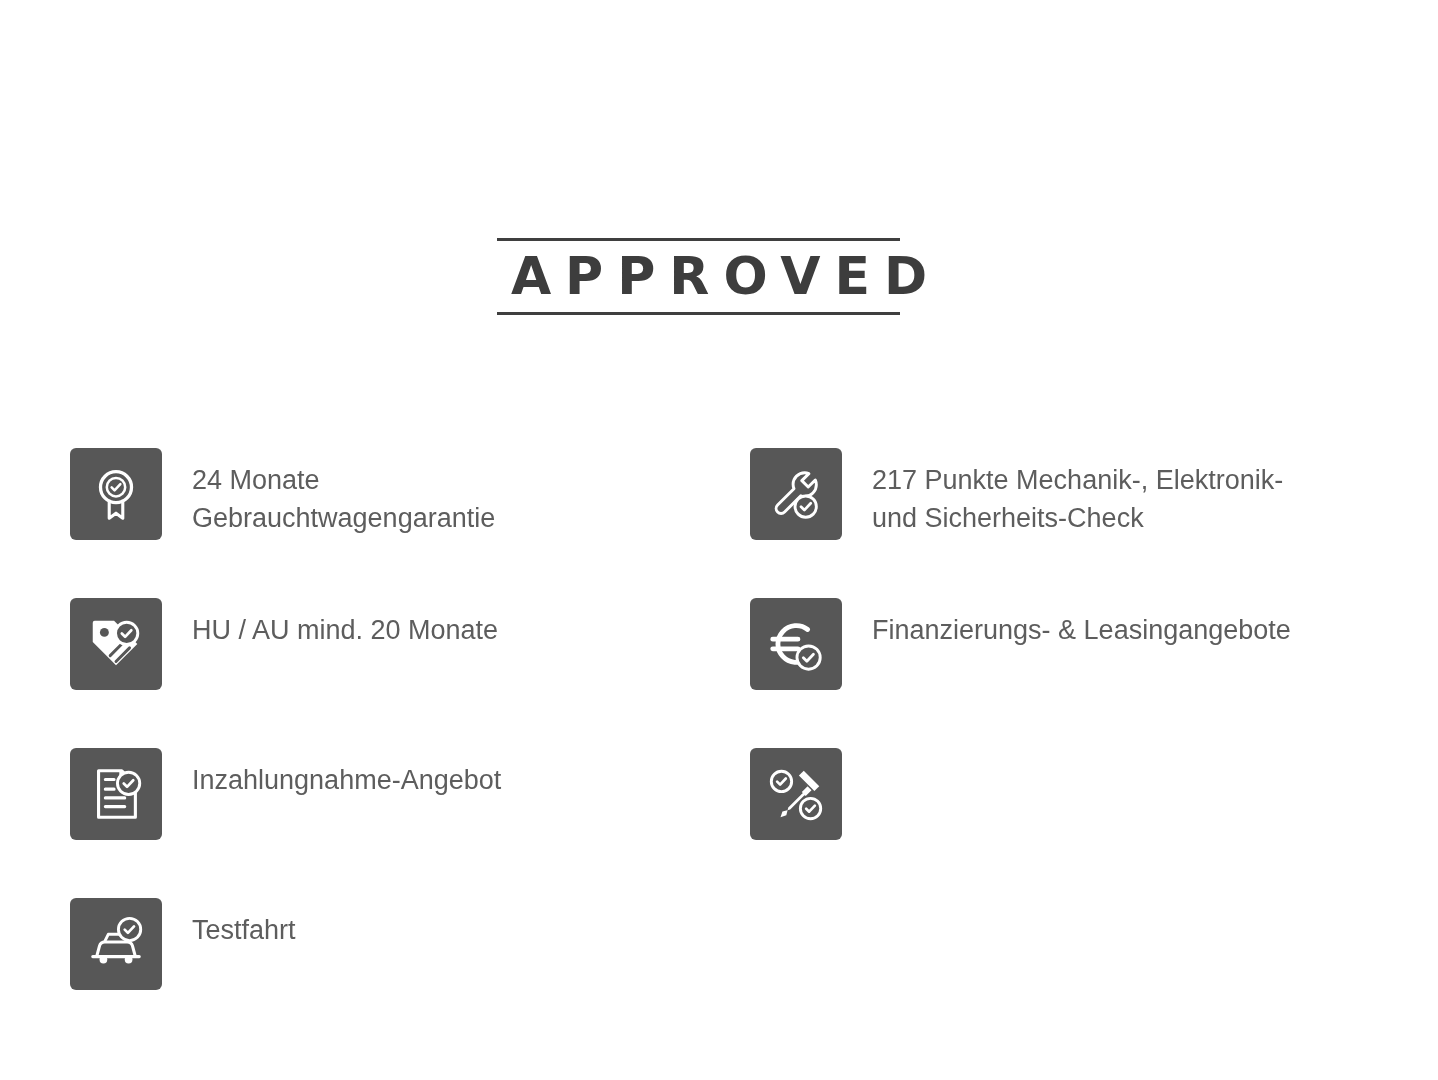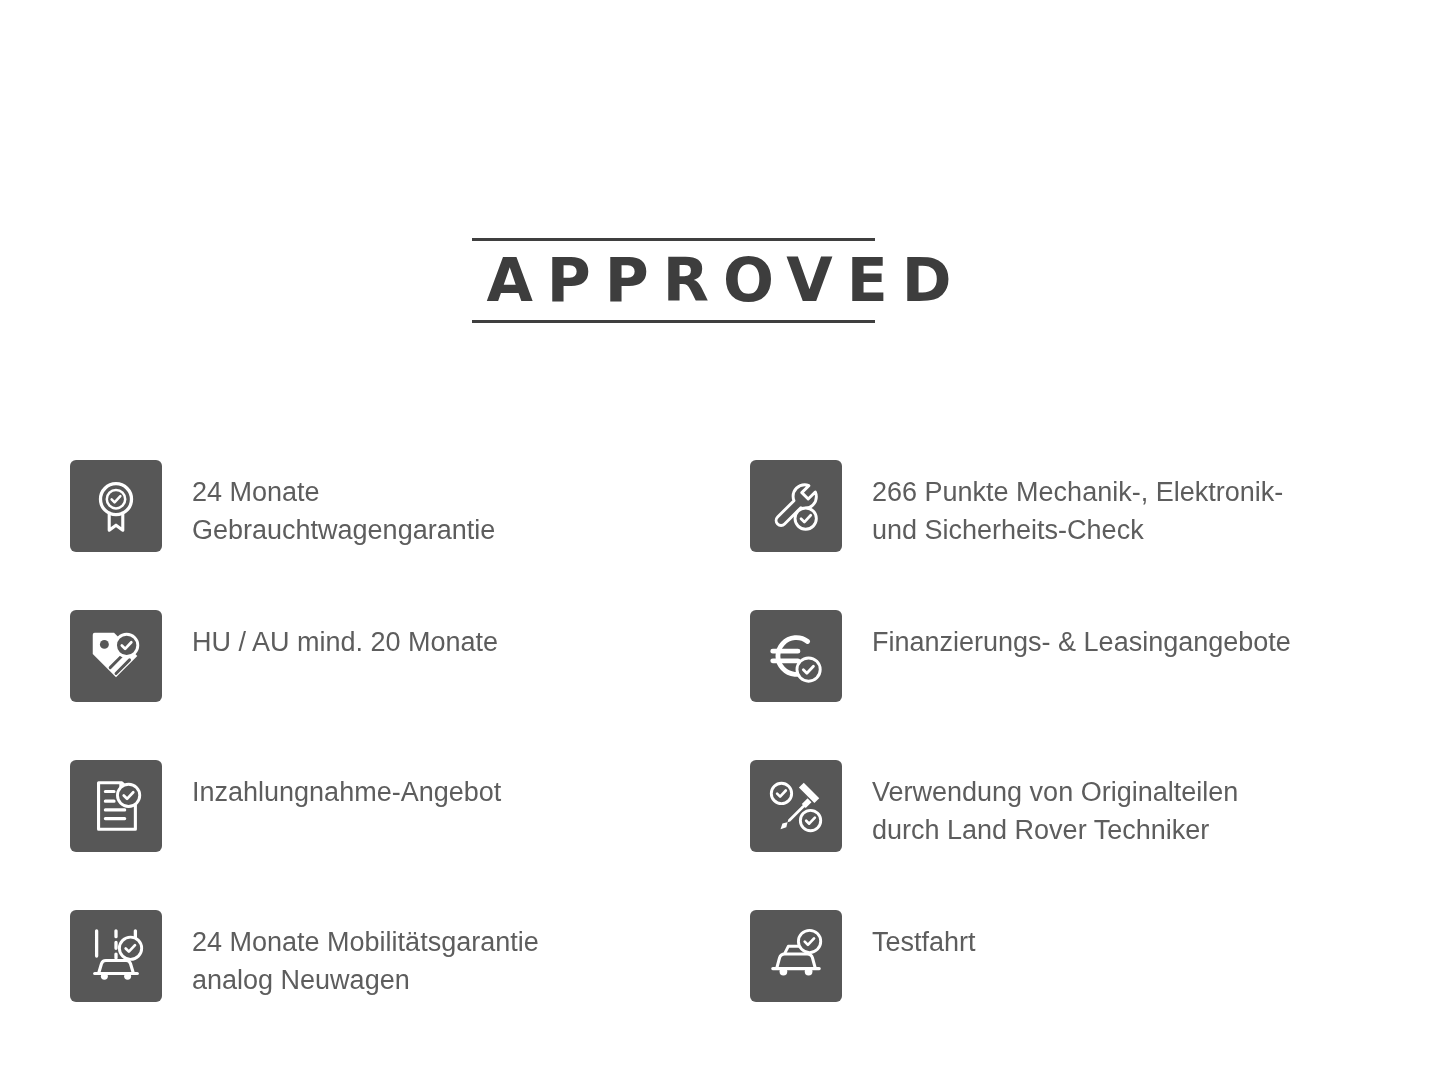--- a/index.html
+++ b/index.html
@@ -36,34 +36,34 @@
     text-align: center;
   }
   .brand-rule {
     height: 3px;
     background: #3f3f3f;
     width: 403px;
   }
   .brand-rule.top { margin-bottom: 8px; }
   .brand-rule.bottom { margin-top: 8px; }
   .brand-word {
-    font-size: 60px;
+    font-size: 52px;
     letter-spacing: 14px;
     font-weight: 700;
     color: #3d3d3d;
     line-height: 1.05;
     padding-left: 14px;
     font-family: "DejaVu Sans", sans-serif;
   }
 
   
   .features {
     position: absolute;
     left: 70px;
-    top: 460px;
+    top: 448px;
     width: 1300px;
     display: grid;
     grid-template-columns: 680px 620px;
     grid-auto-rows: 150px;
     column-gap: 0px;
     row-gap: 0px;
   }
   .feature {
     display: flex;
     align-items: flex-start;
@@ -124,21 +124,21 @@
     </div>
 
     <div class="feature col-right">
       <div class="icon-tile">
         <svg viewBox="0 0 64 64" fill="none" xmlns="http://www.w3.org/2000/svg">
           <path d="M41 10c-6.6 0-12 5.4-12 12 0 1.6.3 3.1.9 4.5L13 43.4c-2 2-2 5.2 0 7.2 2 2 5.2 2 7.2 0L37 33.8c1.3.5 2.6.7 4 .7 6.6 0 12-5.4 12-12 0-1.8-.4-3.5-1.1-5l-7.3 7.3-6.6-6.6L45.3 11c-1.4-.6-2.8-1-4.3-1z" stroke="#ffffff" stroke-width="3" stroke-linejoin="round" fill="none"></path>
           <circle cx="42" cy="45" r="11" stroke="#ffffff" stroke-width="3" fill="#575757"></circle>
           <path d="M37.2 45.2l3.4 3.4 6.6-7" stroke="#ffffff" stroke-width="2.8" stroke-linecap="round" stroke-linejoin="round"></path>
         </svg>
       </div>
-      <div class="label">266 Punkte Mechanik-, Elektronik-
+      <div class="label">217 Punkte Mechanik-, Elektronik-
 und Sicherheits-Check</div>
     </div>
 
     <div class="feature col-left">
       <div class="icon-tile">
         <svg viewBox="0 0 64 64" fill="none" xmlns="http://www.w3.org/2000/svg">
           <path d="M10 8h20l24 24-22 22L8 30V10a2 2 0 012-2z" fill="#ffffff"></path>
           <circle cx="20" cy="20" r="4.6" fill="#575757"></circle>
           <path d="M26 44l14-14M32 50l14-14" stroke="#575757" stroke-width="3" stroke-linecap="round"></path>
           <circle cx="43" cy="21" r="11.5" fill="#575757" stroke="#ffffff" stroke-width="3"></circle>
@@ -177,39 +177,22 @@
       <div class="icon-tile">
         <svg viewBox="0 0 64 64" fill="none" xmlns="http://www.w3.org/2000/svg">
           <path d="M34 14l14 14-6 6-3-3-15 15-2 8-6 2 2-6 8-2 15-15-3-3 6-6z" fill="#ffffff"></path>
           <path d="M40 8l16 16-5 5L35 13z" fill="#ffffff"></path>
           <circle cx="17" cy="19" r="10.5" fill="#575757" stroke="#ffffff" stroke-width="3"></circle>
           <path d="M12.5 19.2l3.1 3.1 5.9-6.3" stroke="#ffffff" stroke-width="2.7" stroke-linecap="round" stroke-linejoin="round"></path>
           <circle cx="47" cy="47" r="10.5" fill="#575757" stroke="#ffffff" stroke-width="3"></circle>
           <path d="M42.5 47.2l3.1 3.1 5.9-6.3" stroke="#ffffff" stroke-width="2.7" stroke-linecap="round" stroke-linejoin="round"></path>
         </svg>
       </div>
-      <div class="label">Verwendung von Originalteilen
-durch Land Rover Techniker</div>
-    </div>
-
-    <div class="feature col-left">
-      <div class="icon-tile">
-        <svg viewBox="0 0 64 64" fill="none" xmlns="http://www.w3.org/2000/svg">
-          <path d="M12 6v26M32 6v6M32 18v6M32 30v4M52 6v26" stroke="#ffffff" stroke-width="3.4" stroke-linecap="round"></path>
-          <path d="M14 50h36l-3-10c-.6-2-2.4-3.4-4.5-3.4H21.5c-2.1 0-3.9 1.4-4.5 3.4l-3 10z" stroke="#ffffff" stroke-width="3.2" stroke-linejoin="round" fill="none"></path>
-          <path d="M10 50h44" stroke="#ffffff" stroke-width="3.2" stroke-linecap="round"></path>
-          <circle cx="20" cy="53" r="3.6" fill="#ffffff"></circle>
-          <circle cx="44" cy="53" r="3.6" fill="#ffffff"></circle>
-          <circle cx="47" cy="24" r="11.5" fill="#575757" stroke="#ffffff" stroke-width="3"></circle>
-          <path d="M42 24.2l3.3 3.3 6.3-6.7" stroke="#ffffff" stroke-width="2.8" stroke-linecap="round" stroke-linejoin="round"></path>
-        </svg>
-      </div>
-      <div class="label">24 Monate Mobilitätsgarantie
-analog Neuwagen</div>
-    </div>
+    </div>
+
 
     <div class="feature col-right">
       <div class="icon-tile">
         <svg viewBox="0 0 64 64" fill="none" xmlns="http://www.w3.org/2000/svg">
           <path d="M8 45h48M12 45l3-11c.7-2.4 2.9-4 5.4-4h23.2c2.5 0 4.7 1.6 5.4 4l3 11" stroke="#ffffff" stroke-width="3.2" stroke-linecap="round" stroke-linejoin="round" fill="none"></path>
           <path d="M20 30l4-8h16l4 8" stroke="#ffffff" stroke-width="3" stroke-linejoin="round" fill="none"></path>
           <circle cx="19" cy="48" r="4" fill="#ffffff"></circle>
           <circle cx="45" cy="48" r="4" fill="#ffffff"></circle>
           <circle cx="46" cy="17" r="11.5" fill="#575757" stroke="#ffffff" stroke-width="3"></circle>
           <path d="M41 17.2l3.3 3.3 6.3-6.7" stroke="#ffffff" stroke-width="2.8" stroke-linecap="round" stroke-linejoin="round"></path>

